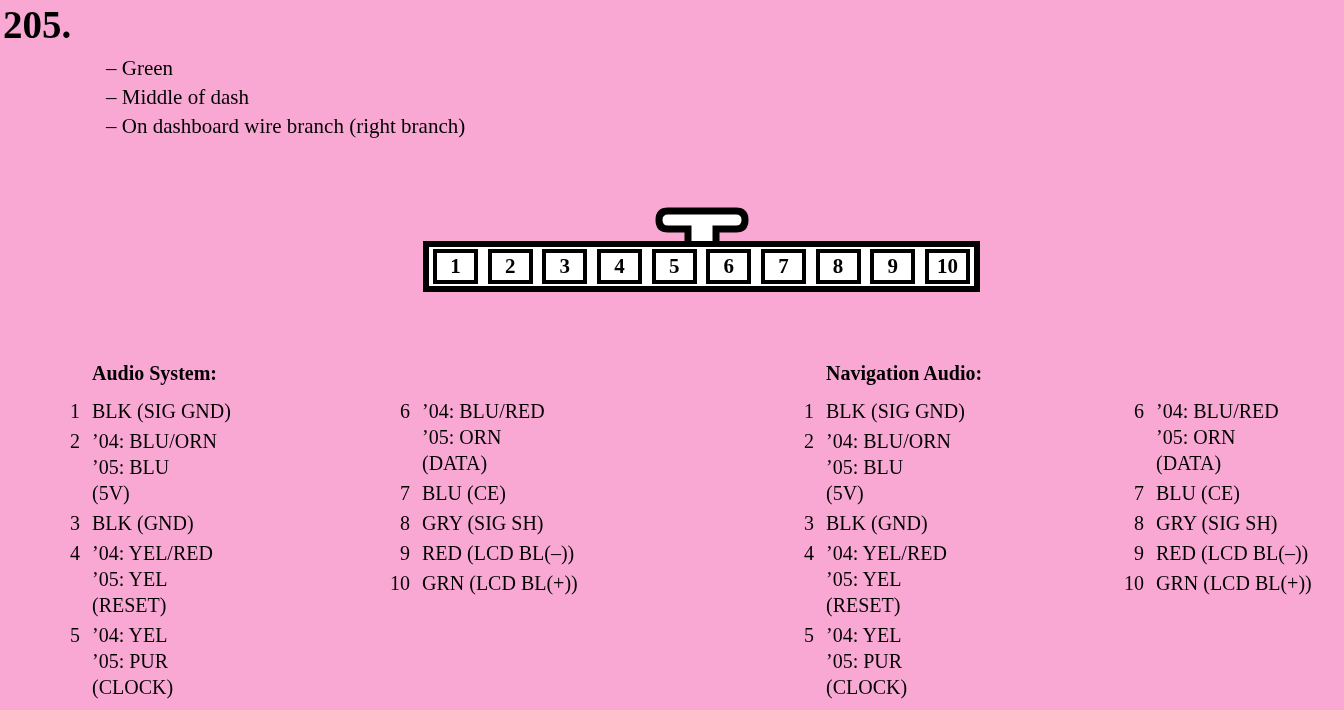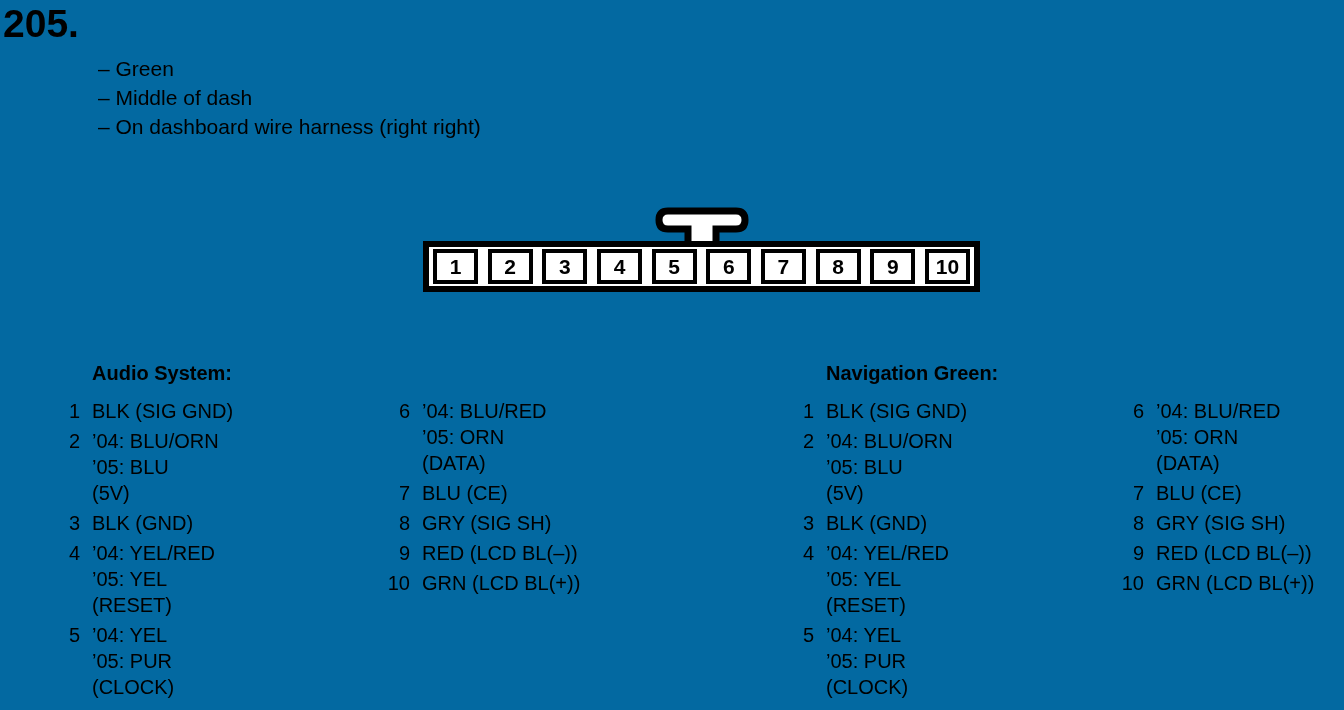--- a/index.html
+++ b/index.html
@@ -1,41 +1,41 @@
 <!DOCTYPE html>
 <html><head>
 <meta charset="utf-8">
 <style>
   html, body { margin: 0; padding: 0; background: #fff; }
   .page {
     position: relative;
     width: 1344px;
     height: 710px;
-    background: #0369a1;
+    background: #f9a8d4;
     color: #000;
-    font-family: Liberation Sans, sans-serif;
+    font-family: Liberation Serif, serif;
     overflow: hidden;
   }
 
   
   .title {
     position: absolute;
     left: 3px;
     top: 2px;
     display: flex;
     gap: 16px;
     font-size: 39px;
     font-weight: bold;
     white-space: nowrap;
   }
 
   
   .notes {
     position: absolute;
-    left: 98px;
+    left: 106px;
     top: 54px;
     font-size: 21px;
     line-height: 29px;
     white-space: nowrap;
   }
 
   
   .connector {
     position: absolute;
     left: 423px;
@@ -106,21 +106,21 @@
 
 <div class="page">
 
   <div class="title">
     <span>205.</span>
   </div>
 
   <div class="notes" id="notes">
       <div class="note">– Green</div>
       <div class="note">– Middle of dash</div>
-      <div class="note">– On dashboard wire harness (right right)</div>
+      <div class="note">– On dashboard wire branch (right branch)</div>
     </div>
 
   <div class="connector">
     <svg class="tab" width="94" height="34" viewBox="0 0 94 34" xmlns="http://www.w3.org/2000/svg">
       <path d="M33,34 L33,22 L13,22 Q4,22 4,13 Q4,4 13,4 L81,4 Q90,4 90,13 Q90,22 81,22 L61,22 L61,34" fill="#ffffff" stroke="#000000" stroke-width="7"></path>
     </svg>
     <div class="conn-body" id="pins">
         <div class="pin">1</div>
         <div class="pin">2</div>
         <div class="pin">3</div>
@@ -206,21 +206,21 @@
             <div class="pin-item">
               <div class="num">10</div>
               <div class="lines">
                 <div class="line">GRN (LCD BL(+))</div>
               </div>
             </div>
           </div>
         </div>
       </section>
       <section class="system" style="left: 790px;">
-        <h2 class="sys-h">Navigation Green:</h2>
+        <h2 class="sys-h">Navigation Audio:</h2>
         <div class="cols">
           <div class="col">
             <div class="pin-item">
               <div class="num">1</div>
               <div class="lines">
                 <div class="line">BLK (SIG GND)</div>
               </div>
             </div>
             <div class="pin-item">
               <div class="num">2</div>

